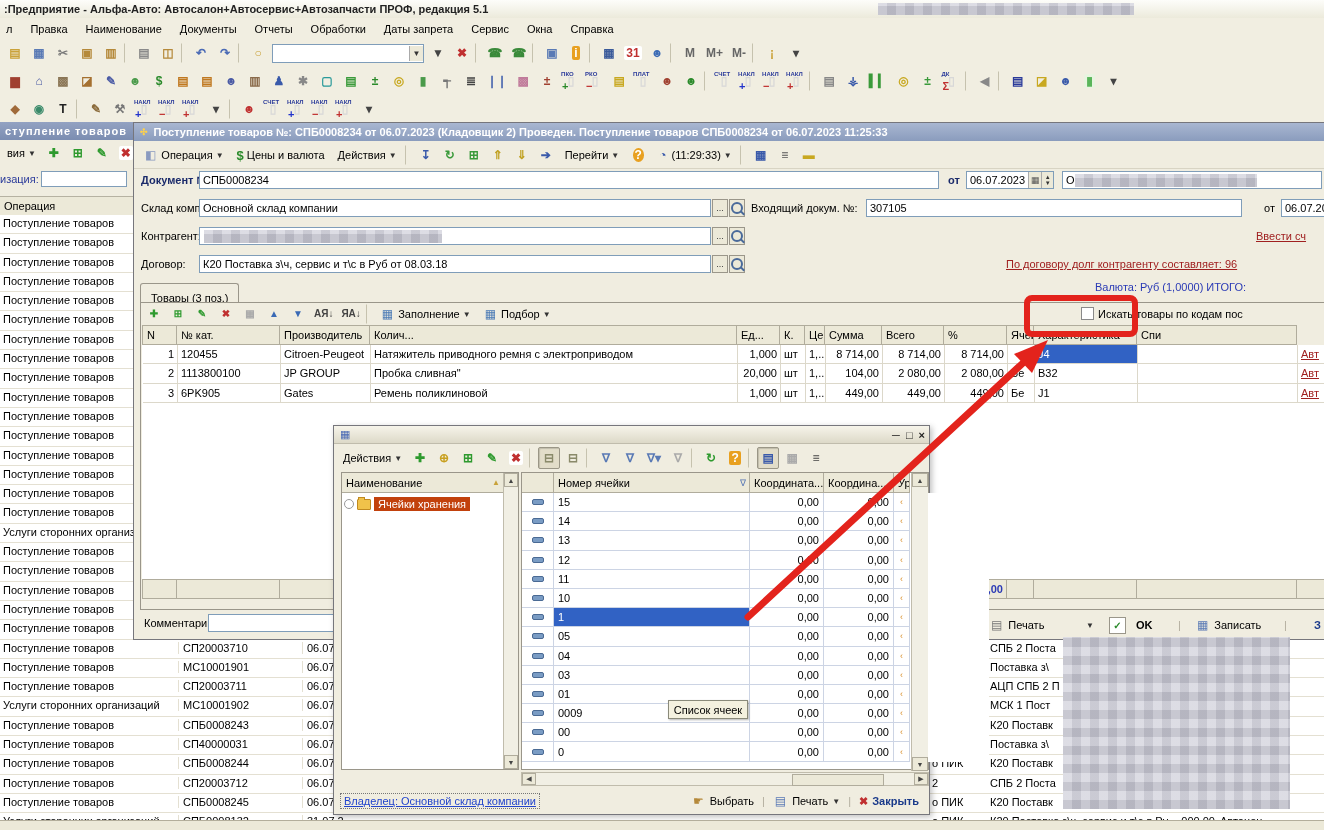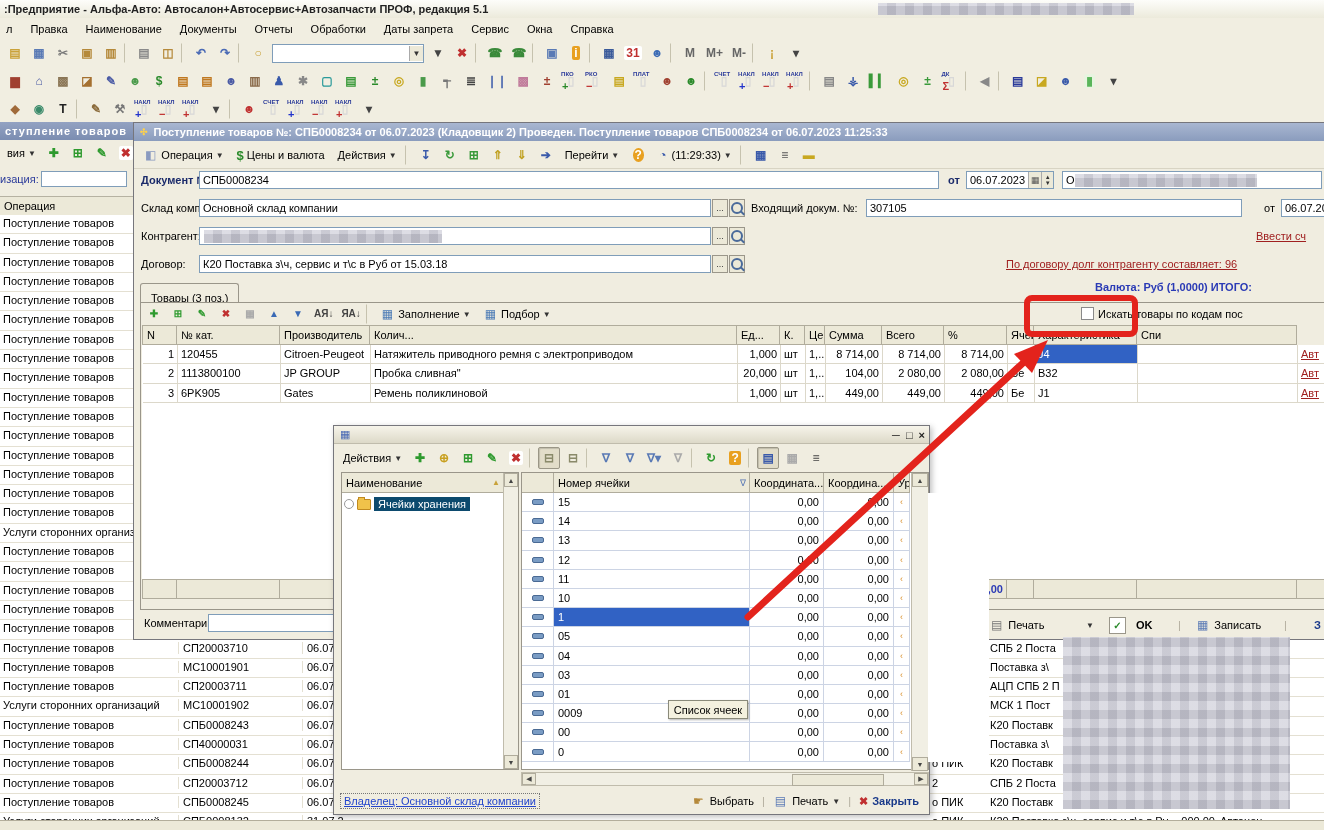--- a/index.html
+++ b/index.html
@@ -61,21 +61,21 @@
     display:flex;align-items:center;padding-left:3px;white-space:nowrap;overflow:hidden;}
   .sbtn{position:absolute;width:16px;height:18px;background:#ece9d8;border:1px solid #9a968a;box-sizing:border-box;
     display:flex;align-items:center;justify-content:center;font-size:9px;color:#333;}
   .mag{width:8px;height:8px;border:2px solid #4a6a9a;border-radius:50%;position:relative;}
   .mag:after{content:"";position:absolute;width:5px;height:2px;background:#4a6a9a;transform:rotate(45deg);right:-4px;bottom:-2px;}
   .datefield{position:absolute;height:18px;background:#fff;border:1px solid #7f9db9;box-sizing:border-box;display:flex;align-items:center;}
   .datefield .v{padding:0 3px;}
   .cal{width:14px;height:16px;background:#ece9d8;border-left:1px solid #aaa;font-size:9px;display:flex;align-items:center;justify-content:center;color:#555;}
   .spin{width:12px;height:16px;background:#ece9d8;border-left:1px solid #aaa;display:flex;flex-direction:column;align-items:center;justify-content:center;font-size:6px;color:#333;line-height:1;}
   .rlink{position:absolute;color:#a02020;text-decoration:underline;white-space:nowrap;}
-  .blink{position:absolute;color:#2a3ab5;font-weight:bold;white-space:nowrap;padding-left:6px;}
+  .blink{position:absolute;color:#2a3ab5;font-weight:normal;white-space:nowrap;padding-left:6px;}
   .tab{position:absolute;left:6px;top:160px;height:20px;padding:0 10px;background:#f0ede0;border:1px solid #9a968a;border-bottom:none;
     border-radius:3px 3px 0 0;display:flex;align-items:flex-end;}
   .panel{position:absolute;left:6px;top:179px;width:1189px;height:308px;border:1px solid #9a968a;background:#f0ede0;box-sizing:border-box;}
   .it-tb{position:absolute;left:2px;top:1px;height:20px;display:flex;align-items:center;gap:2px;}
   .txtbtn{display:inline-flex;align-items:center;gap:3px;padding:1px 4px;border:1px solid transparent;border-radius:2px;}
   .cbwrap{position:absolute;left:940px;top:4px;display:flex;align-items:center;gap:4px;white-space:nowrap;}
   .cbbox{width:11px;height:11px;background:#fff;border:1px solid #8a8a8a;display:inline-block;}
   :root{--cols:35px 103px 90px 367px 43px 25px 20px 57px 62px 63px 27px 103px 160px 60px;
         --pcols:32px 196px 74px 70px 16px;}
   .it-hdr,.it-row,.it-tot{display:grid;grid-template-columns:var(--cols);position:absolute;left:1px;width:1215px;}
@@ -110,21 +110,21 @@
   .pt-hdr{position:absolute;left:0;top:0;width:162px;height:20px;background:#ece9d8;border-right:1px solid #b0ac9c;border-bottom:1px solid #b0ac9c;
     display:flex;align-items:center;padding-left:4px;box-sizing:border-box;}
   .pt-sort{margin-left:auto;color:#c8a23a;font-size:8px;padding-right:3px;}
   .pt-scroll{position:absolute;right:0;top:0;width:14px;height:100%;background:#f1efe4;border-left:1px solid #c0bcac;}
   .scr-btn{position:absolute;left:0;width:14px;height:14px;background:#ece9d8;border:1px solid #b0ac9c;font-size:7px;
     display:flex;align-items:center;justify-content:center;color:#444;box-sizing:border-box;}
   .pt-row{position:absolute;left:2px;top:24px;display:flex;align-items:center;gap:3px;white-space:nowrap;}
   .circ{width:8px;height:8px;border:1px solid #999;border-radius:50%;background:#fff;}
   .folder{width:12px;height:9px;background:#f0c24a;border:1px solid #c08a20;border-radius:1px;position:relative;}
   .folder:before{content:"";position:absolute;left:0;top:-3px;width:5px;height:2px;background:#f0c24a;border:1px solid #c08a20;border-bottom:none;}
-  .selblue{background:#0c4a6e;color:#fff;padding:1px 4px;}
+  .selblue{background:#c2410c;color:#fff;padding:1px 4px;}
   .pp-grid{position:absolute;left:187px;top:46px;width:408px;height:298px;background:#fff;border:1px solid #9a968a;box-sizing:border-box;}
   .pg-hdr{display:grid;grid-template-columns:var(--pcols);position:absolute;left:0;top:0;width:388px;height:20px;}
   .pg-hdr .ph{background:#ece9d8;border-right:1px solid #b0ac9c;border-bottom:1px solid #b0ac9c;display:flex;align-items:center;
     padding-left:4px;white-space:nowrap;overflow:hidden;box-sizing:border-box;}
   .funnel{margin-left:auto;padding-right:3px;color:#5a7ab5;font-size:9px;}
   .pg-body{position:absolute;left:0;top:20px;width:467px;}
   .pg-row{display:grid;grid-template-columns:var(--pcols);height:19.2px;background:#fff;}
   .pg-row .rc{border-right:1px solid #ccd4e4;border-bottom:1px solid #ccd4e4;display:flex;align-items:center;padding:0 4px;
     white-space:nowrap;overflow:hidden;box-sizing:border-box;}
   .pg-row .rnum{justify-content:flex-end;}
@@ -1079,21 +1079,21 @@
       <div class="pix blur-ktr"></div>
     </div>
     <span class="sbtn" style="left:578px;top:104px;">...</span>
     <span class="sbtn" style="left:595px;top:104px;">
         <span class="mag"></span>
       </span>
     <span class="rlink" style="left:1122px;top:107px;">Ввести сч</span>
 
     <span class="lbl" style="left:7px;top:135px;">Договор:</span>
     <div class="inp" style="left:65px;top:132px;width:512px;">
-        <span>К20 Поставка з\ч, сервис и т\с в Руб от 15.03.18</span>
+        <span>К20 Поставка з\ч, сервис и т\с в Руб от 08.03.18</span>
       </div>
     <span class="sbtn" style="left:578px;top:132px;">...</span>
     <span class="sbtn" style="left:595px;top:132px;">
         <span class="mag"></span>
       </span>
     <span class="rlink" style="left:872px;top:135px;">По договору долг контрагенту составляет: 96</span>
     <span class="blink" style="left:955px;top:158px;">Валюта: Руб (1,0000) ИТОГО:</span>
 
     <div class="tab">
         <span>Товары (3 поз.)</span>

